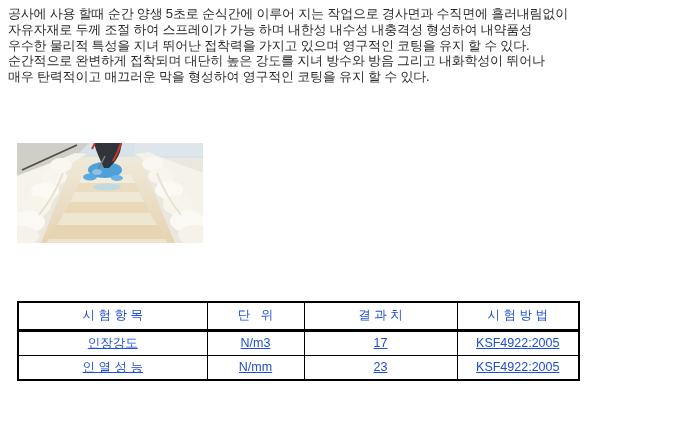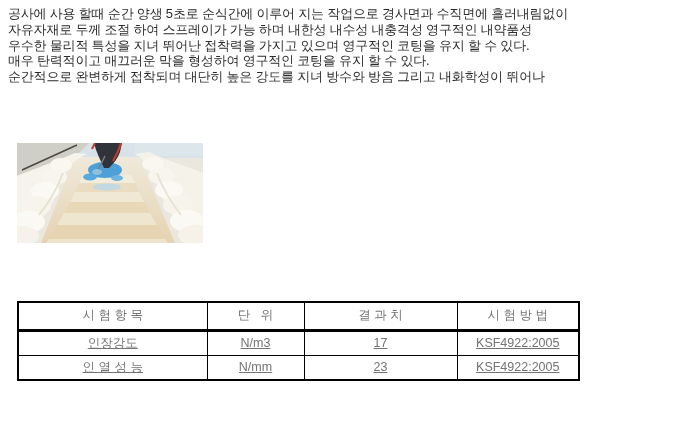--- a/index.html
+++ b/index.html
@@ -24,21 +24,21 @@
     border-bottom: 3px solid #dadada; border-right: 1px solid #ececec;
     background: #eae7de;
   }
   .photo svg { display: block; }
 
   
   .results-table {
     position: absolute; left: 17px; top: 301px;
     border-collapse: collapse; table-layout: fixed;
     border: 2px solid #000000;
-    font-size: 12.5px; color: #737373;
+    font-size: 12.5px; color: #1d4ed8;
   }
   .results-table th, .results-table td {
     border: 1px solid #000000;
     text-align: center; vertical-align: middle;
     white-space: pre; font-weight: normal;
     overflow: hidden;
   }
   .results-table thead th { height: 28px; border-bottom: 3px solid #000000; }
   .results-table tbody td { height: 25px; text-decoration: underline; }
   .col-item   { width: 189px; }
@@ -46,24 +46,24 @@
   .col-result { width: 153px; }
   .col-method { width: 122px; }
 </style>
 </head>
 <body>
 
 <div class="page">
 
   <div class="description">
     <div>공사에 사용 할때 순간 양생 5초로 순식간에 이루어 지는 작업으로 경사면과 수직면에 흘러내림없이</div>
-    <div>자유자재로 두께 조절 하여 스프레이가 가능 하며 내한성 내수성 내충격성 영구적인 내약품성</div>
+    <div>자유자재로 두께 조절 하여 스프레이가 가능 하며 내한성 내수성 내충격성 형성하여 내약품성</div>
     <div>우수한 물리적 특성을 지녀 뛰어난 접착력을 가지고 있으며 영구적인 코팅을 유지 할 수 있다.</div>
+    <div>순간적으로 완변하게 접착되며 대단히 높은 강도를 지녀 방수와 방음 그리고 내화학성이 뛰어나</div>
     <div>매우 탄력적이고 매끄러운 막을 형성하여 영구적인 코팅을 유지 할 수 있다.</div>
-    <div>순간적으로 완변하게 접착되며 대단히 높은 강도를 지녀 방수와 방음 그리고 내화학성이 뛰어나</div>
   </div>
 
   <div class="photo">
     <svg width="186" height="100" viewBox="0 0 186 100">
       <defs>
         <linearGradient id="stepGrad" x1="0" y1="0" x2="0" y2="1">
           <stop offset="0" stop-color="#efe9da"></stop>
           <stop offset="1" stop-color="#e6d3b2"></stop>
         </linearGradient>
       </defs>

